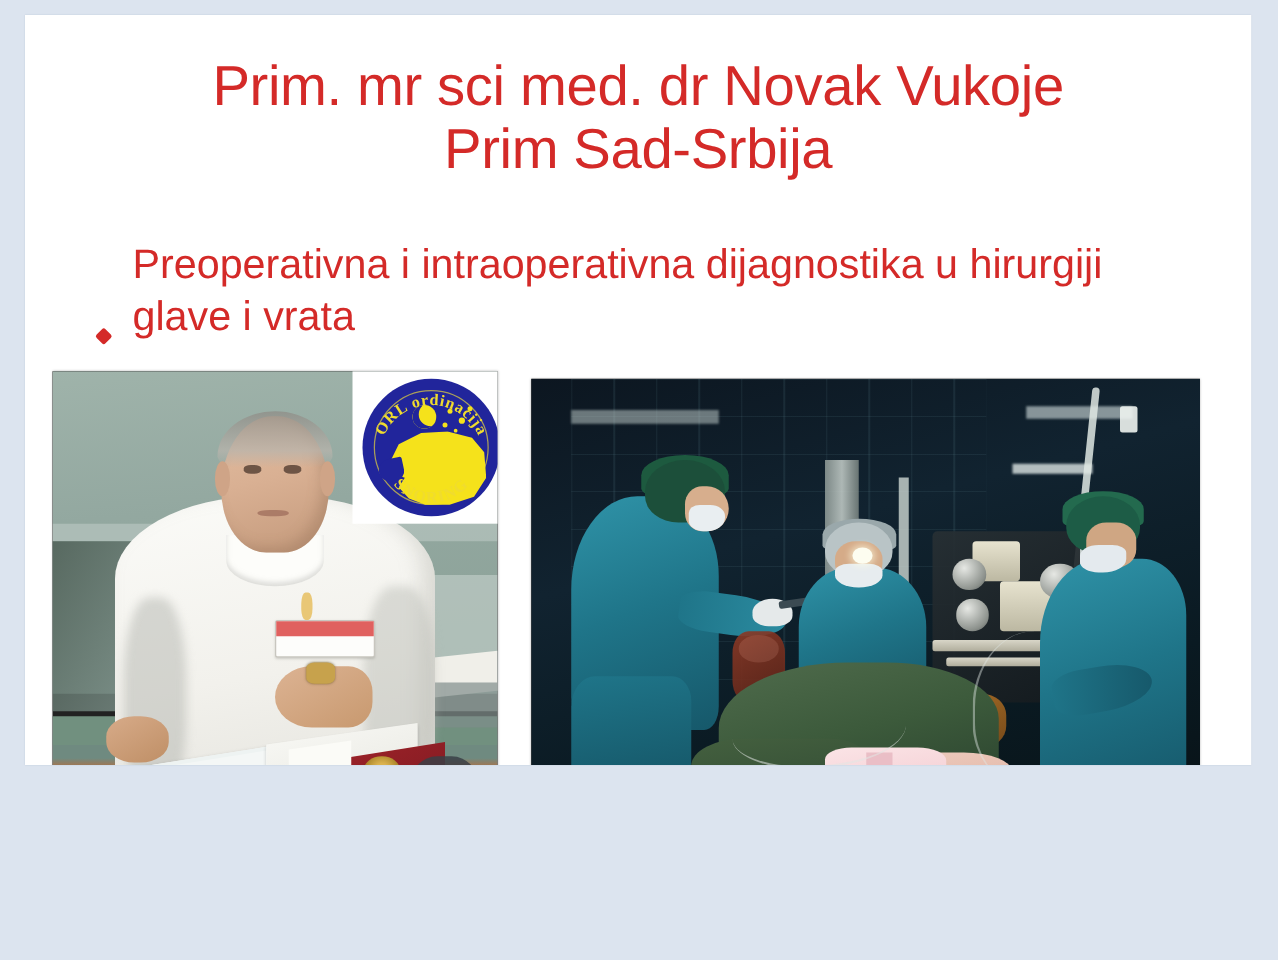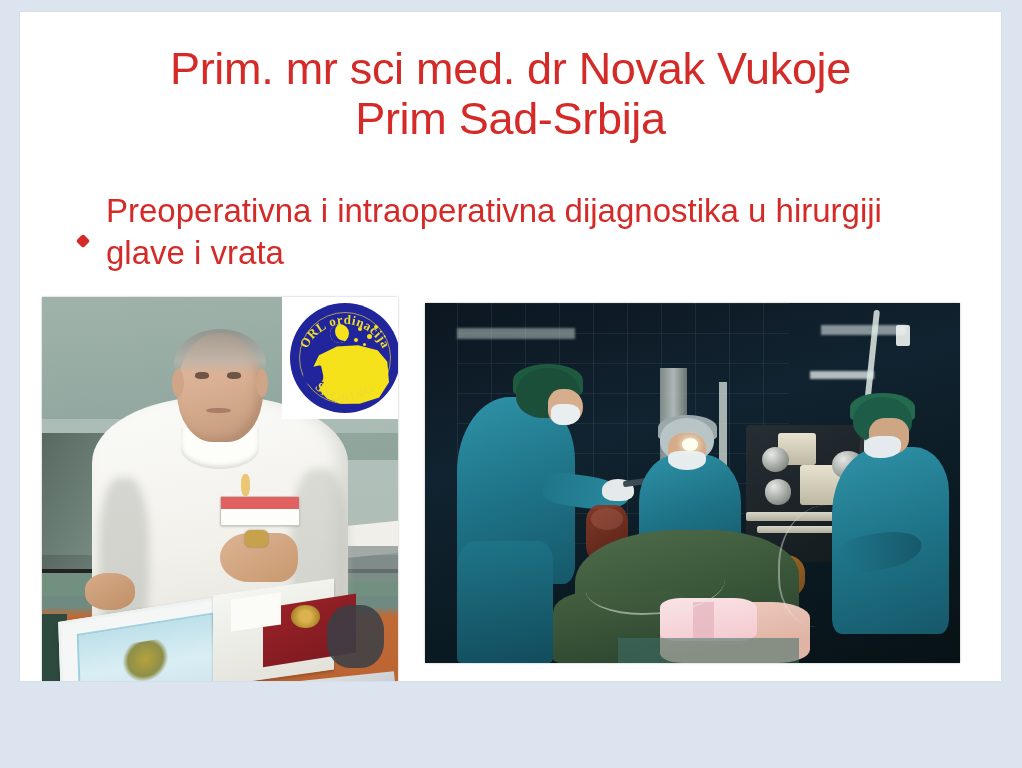--- a/index.html
+++ b/index.html
@@ -21,21 +21,21 @@
     width: 1022px;
     height: 768px;
     background: #dce4ef;
   }
 
   #slide {
     position: absolute;
     left: 20px;
     top: 12px;
     width: 981px;
-    height: 669px;
+    height: 600px;
     background: #ffffff;
     box-shadow: 0 0 1px rgba(120,140,170,0.35);
     overflow: hidden;
   }
 
   
   #title-block {
     position: absolute;
     left: 0;
     top: 32px;
@@ -52,21 +52,21 @@
     white-space: nowrap;
   }
 
   
   #bullet-block {
     position: absolute;
     left: 58px;
     top: 178px;
     width: 880px;
     display: flex;
-    align-items: center;
+    align-items: flex-end;
   }
   #bullet-marker {
     flex: 0 0 auto;
     width: 10px;
     height: 10px;
     margin-top: 18px;
     margin-right: 18px;
     background: #d42a28;
     border-radius: 2px;
     transform: rotate(45deg);

